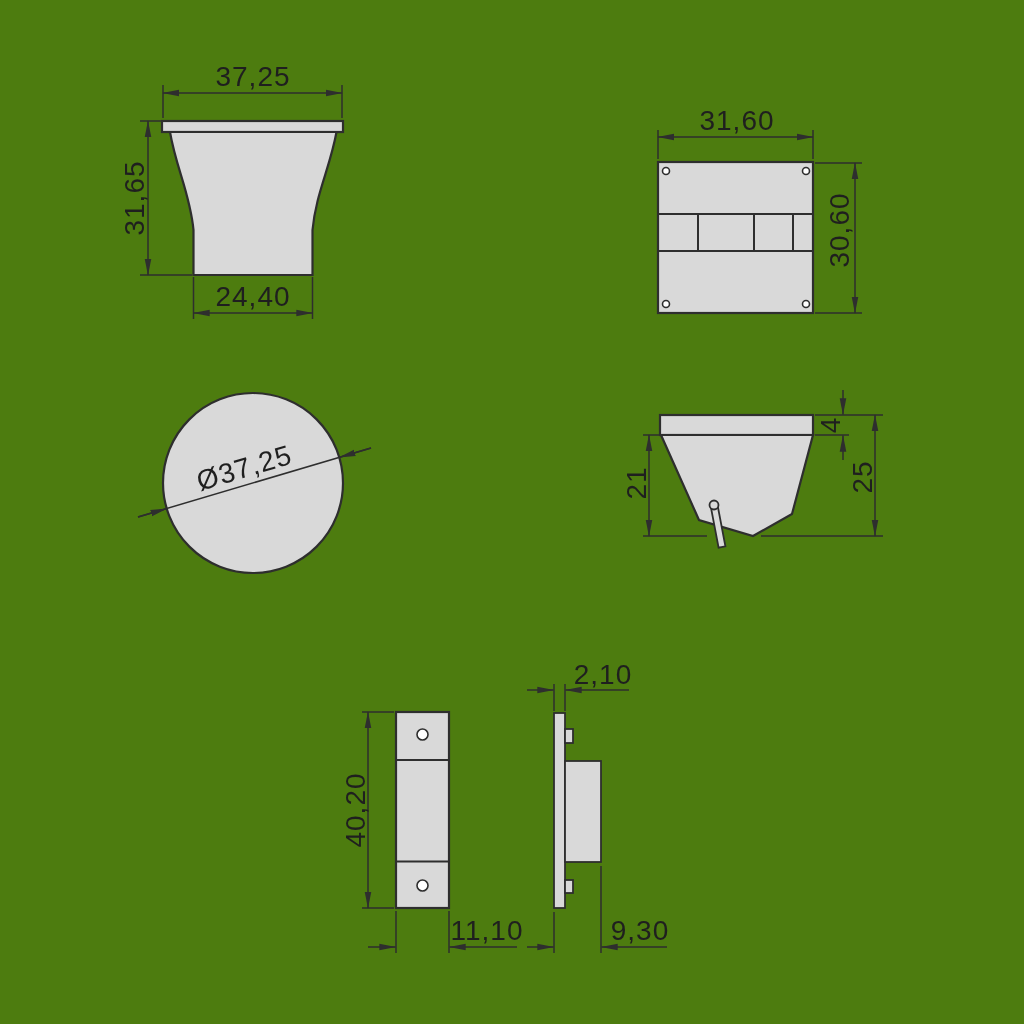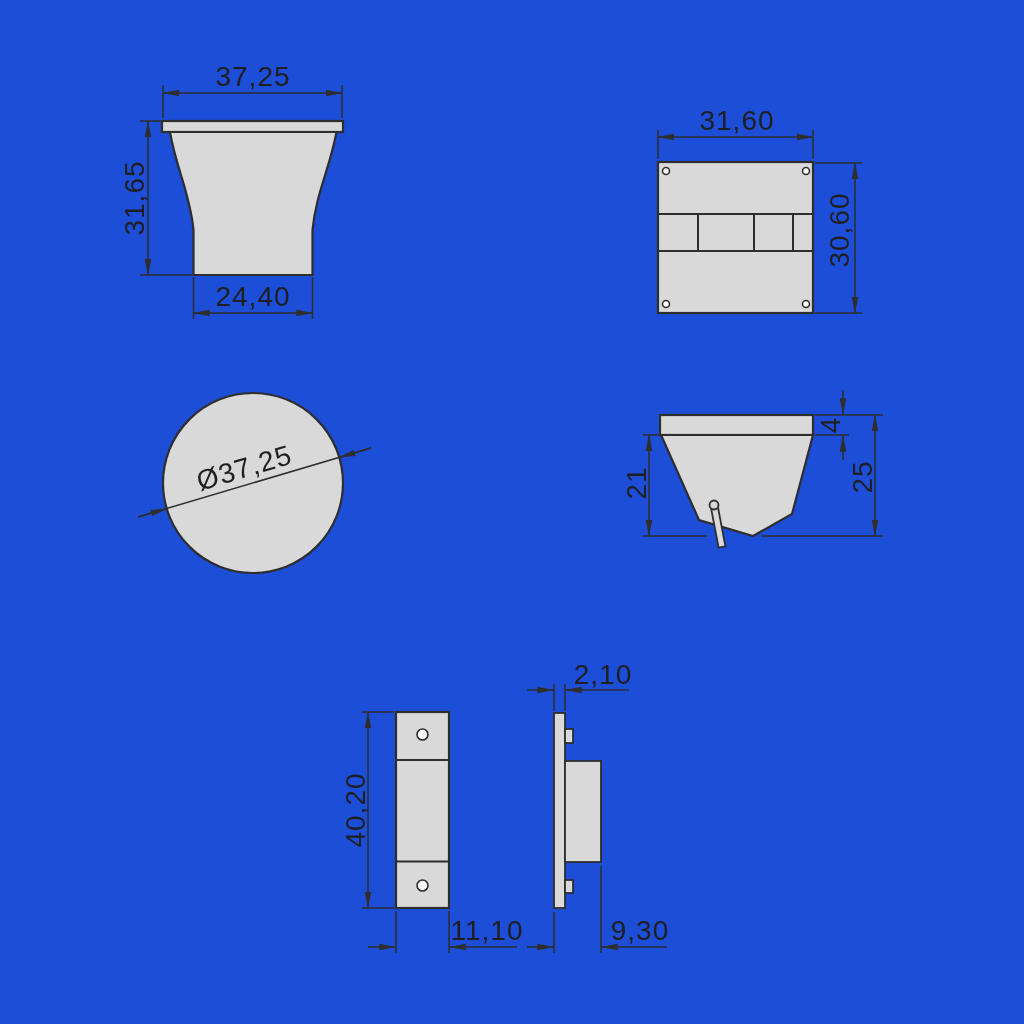--- a/index.html
+++ b/index.html
@@ -1,16 +1,16 @@
 <!DOCTYPE html>
 <html><head>
 <meta charset="utf-8">
 <style>
   html,body{margin:0;padding:0;background:#ffffff;}
-  .stage{width:1024px;height:1024px;position:relative;background:#1d4ed8;overflow:hidden;text-decoration:underline;}
+  .stage{width:1024px;height:1024px;position:relative;background:#4d7c0f;overflow:hidden;text-decoration:underline;}
   .shape{fill:#d9d9d9;stroke:#2e2e2e;stroke-width:2.2;stroke-linejoin:miter;}
   .thin-shape{fill:#d9d9d9;stroke:#2e2e2e;stroke-width:1.8;stroke-linejoin:miter;}
   .edge{fill:none;stroke:#2e2e2e;stroke-width:2;}
   .hole{fill:#ffffff;stroke:#2e2e2e;stroke-width:1.6;}
   .dim{fill:none;stroke:#2e2e2e;stroke-width:1.5;}
   .dim-text{font-family:"Liberation Sans","DejaVu Sans",sans-serif;font-size:28px;fill:#1f1f1f;letter-spacing:1px;}
 </style>
 </head>
 <body>
 

